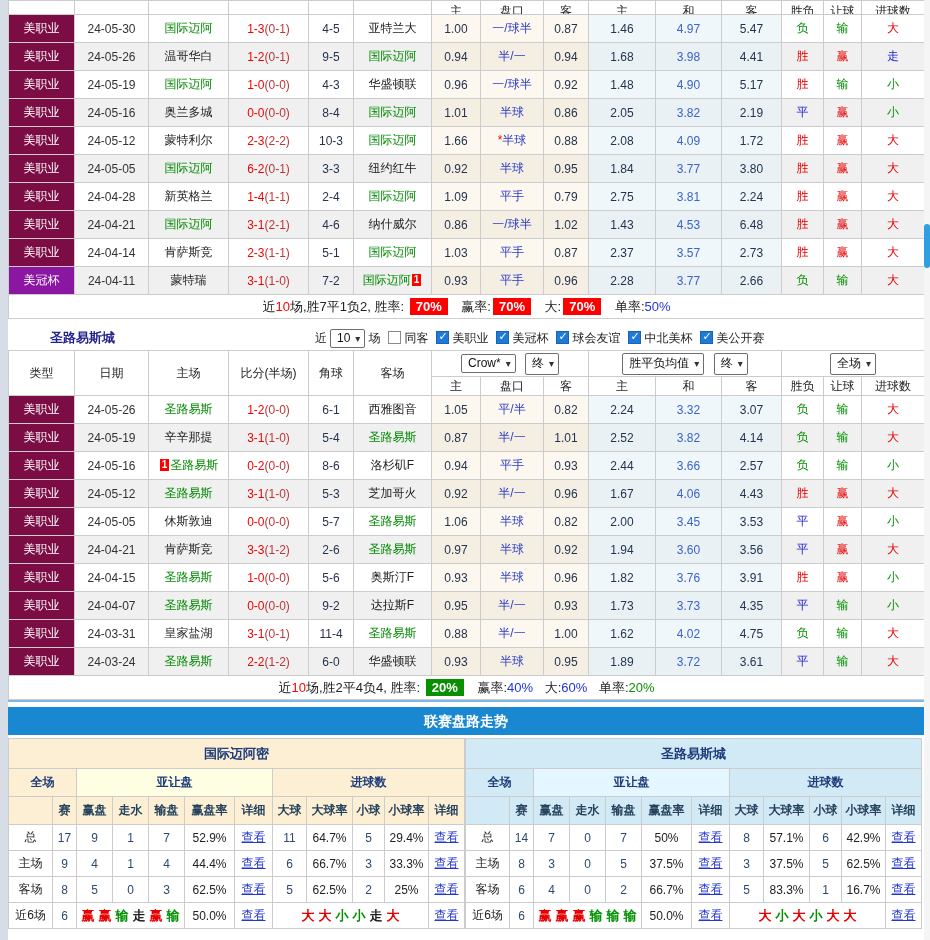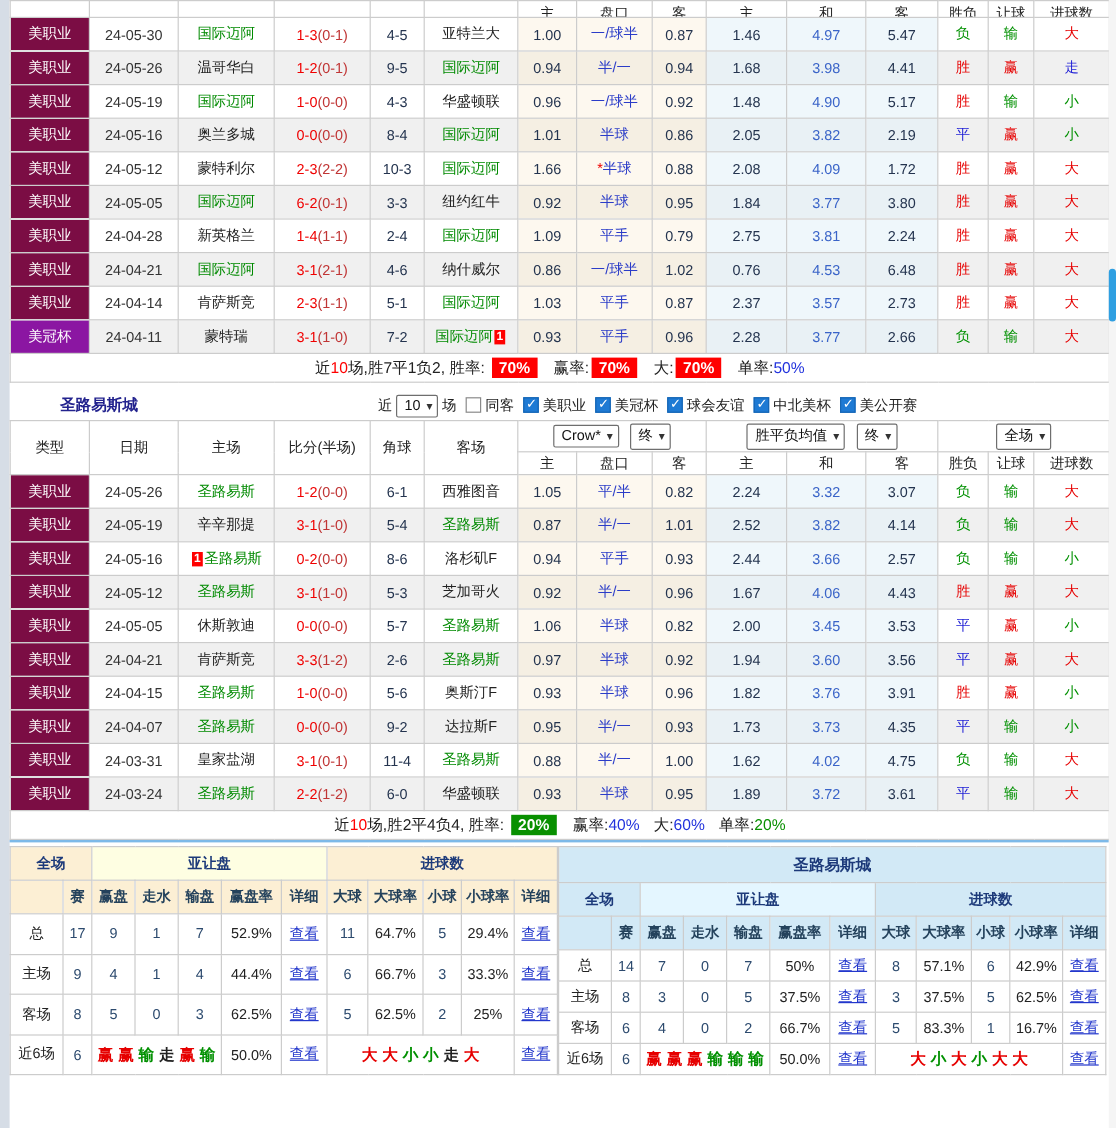--- a/index.html
+++ b/index.html
@@ -277,21 +277,21 @@
         <tr>
           <td class="type type-mls">美职业</td>
           <td class="date">24-04-21</td>
           <td class="team"><span class="team-name hl">国际迈阿</span></td>
           <td class="score-cell"><span class="score-main">3-1</span><span class="score-half">(2-1)</span></td>
           <td class="corner">4-6</td>
           <td class="team"><span class="team-name">纳什威尔</span></td>
           <td class="odd col-ah">0.86</td>
           <td class="handicap col-ah">一/球半</td>
           <td class="odd col-ah">1.02</td>
-          <td class="odd col-eu">0.76</td>
+          <td class="odd col-eu">1.43</td>
           <td class="odd col-eu eu-draw">4.53</td>
           <td class="odd col-eu">6.48</td>
           <td class="res cr">胜</td>
           <td class="res cr">赢</td>
           <td class="res cr">大</td>
         </tr>
         <tr>
           <td class="type type-mls">美职业</td>
           <td class="date">24-04-14</td>
           <td class="team"><span class="team-name">肯萨斯竞</span></td>
@@ -579,39 +579,43 @@
           <span class="pct-badge green">20%</span>
           <span class="sum-label">赢率:</span><span class="v-blue">40%</span>
           <span class="sum-label">大:</span><span class="v-blue">60%</span>
           <span class="sum-label">单率:</span><span class="v-green">20%</span>
         </td>
       </tr>
     </tfoot>
   </table>
   </div>
 
+  <div class="banner">联赛盘路走势</div>
 
   <div class="panels">
     <table class="panel panel-left">
       <colgroup>
         <col style="width:44px">
           <col style="width:24px">
           <col style="width:36px">
           <col style="width:36px">
         <col style="width:36px">
           <col style="width:50px">
           <col style="width:38px">
           <col style="width:34px">
         <col style="width:46px">
           <col style="width:32px">
           <col style="width:44px">
           <col style="width:36px">
       </colgroup>
       <thead>
         <tr>
+          <td class="ptitle" colspan="12">国际迈阿密</td>
+        </tr>
+        <tr>
           <td class="pgroup" colspan="2">全场</td>
           <td class="pgroup hl" colspan="5">亚让盘</td>
           <td class="pgroup" colspan="5">进球数</td>
         </tr>
         <tr class="pcols">
           <td></td>
           <td>赛</td>
           <td>赢盘</td>
           <td>走水</td>
           <td>输盘</td>

